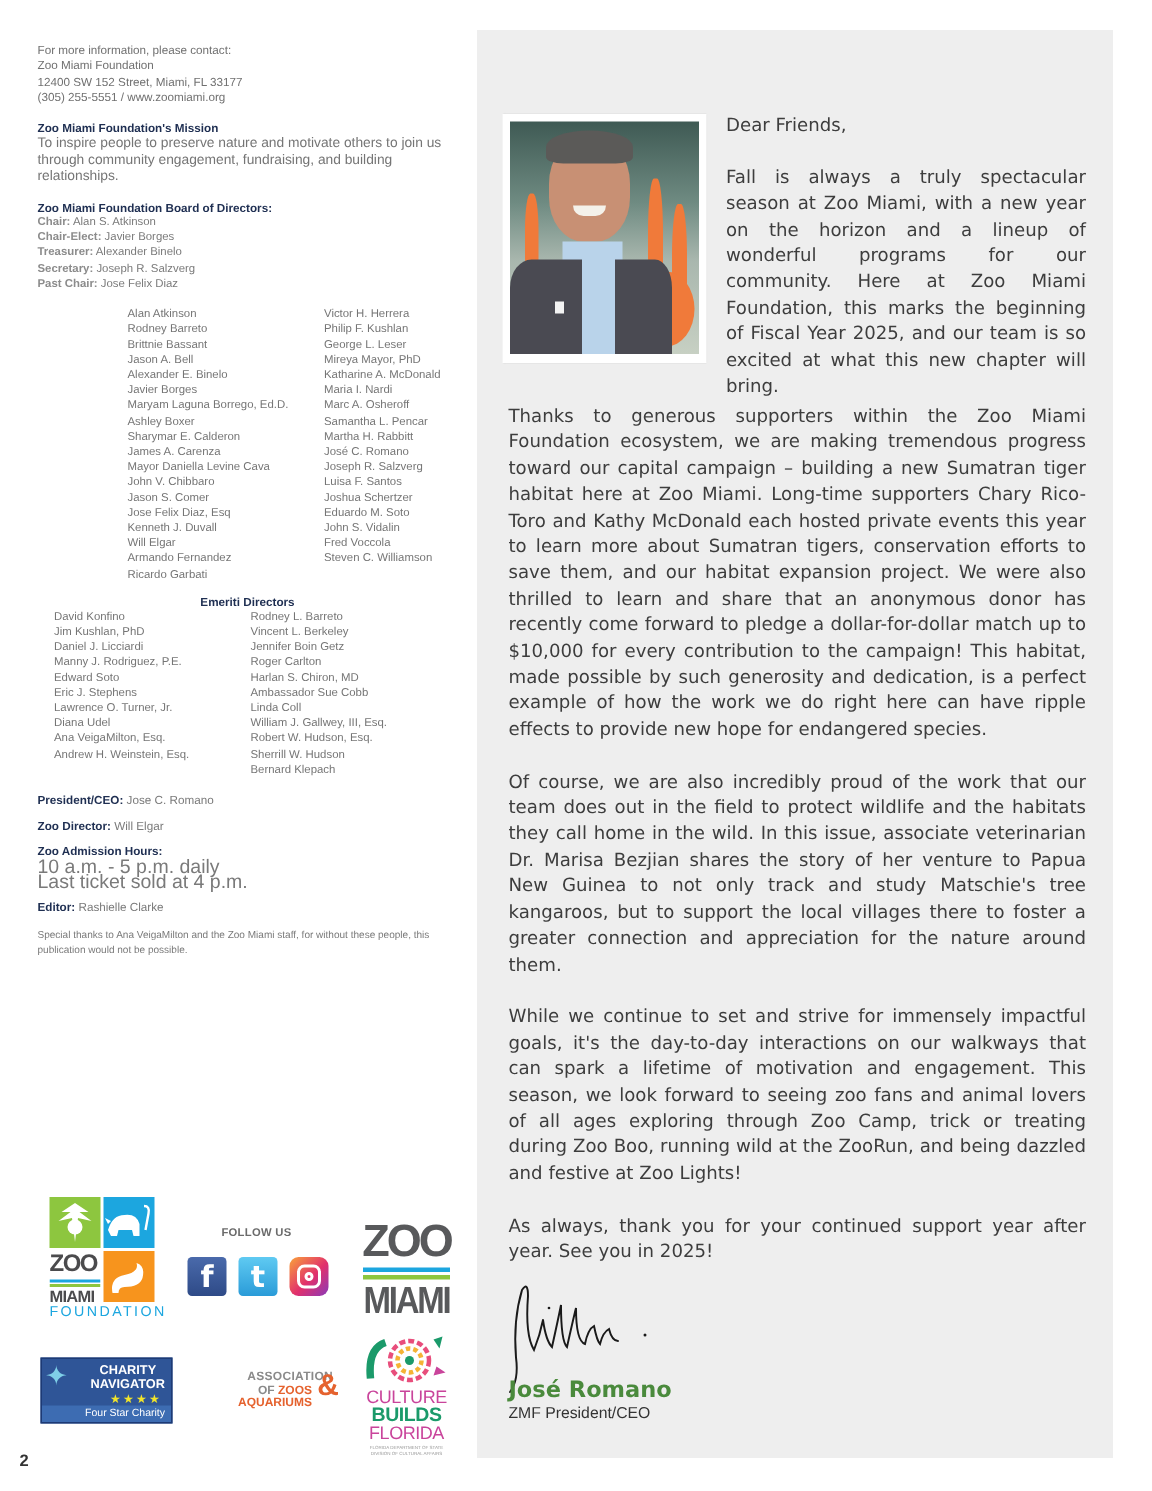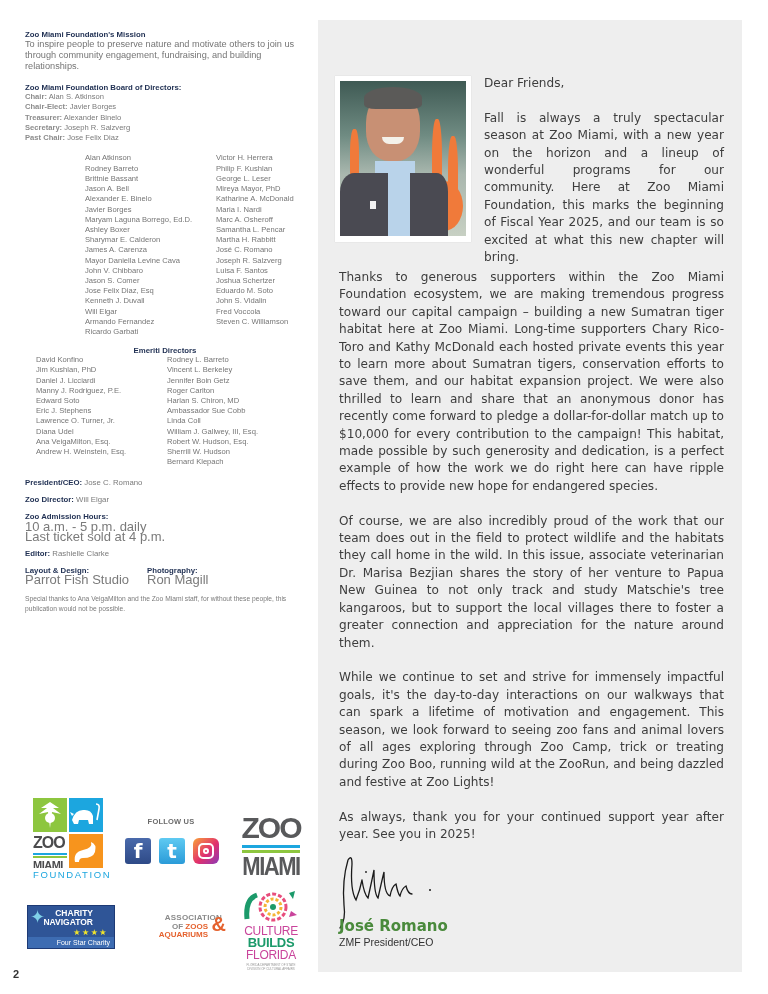--- a/index.html
+++ b/index.html
@@ -49,21 +49,21 @@
   .tw { background: linear-gradient(#5fcaf2, #2a9bd8); }
   .ig { background: linear-gradient(135deg, #f9a23a, #e1306c 55%, #8a3ab9); border-radius: 6px; }
   .ig-inner { width: 16px; height: 16px; border: 2.5px solid #fff; border-radius: 5px; position: relative; }
   .ig-inner::after { content: ""; position: absolute; left: 2.5px; top: 2.5px; width: 6px; height: 6px; border: 2px solid #fff; border-radius: 50%; box-sizing: border-box; }
 
   .logo-zoomiami { position: absolute; left: 240px; top: 813px; width: 62px; text-align: center; }
   .zm-zoo { font-size: 30px; font-weight: bold; color: #58595b; letter-spacing: -2px; line-height: 30px; }
   .zm-miami { font-size: 22px; font-weight: bold; color: #58595b; letter-spacing: -1.5px; line-height: 24px; transform: scaleY(1.15); }
 
   .charity { position: absolute; left: 27px; top: 905px; width: 88px; height: 44px; background: #2f5597; border: 1px solid #1d3a75; }
-  .charity-top { position: absolute; right: 21px; top: 3px; font-size: 8.5px; font-weight: bold; color: #fff; text-align: right; line-height: 9px; margin-left: 42px; }
+  .charity-top { position: absolute; right: 4px; top: 3px; font-size: 8.5px; font-weight: bold; color: #fff; text-align: center; line-height: 9px; margin-left: 42px; }
   .charity-stars { position: absolute; right: 6px; top: 22px; font-size: 8px; color: #f2e52a; letter-spacing: 1.5px; }
   .charity-bot { position: absolute; left: 0; right: 0; bottom: 0; height: 11px; background: #3d6cb2; font-size: 7px; color: #fff; text-align: right; padding-right: 4px; line-height: 11px; }
   .charity-star-sym { position: absolute; left: 2px; top: 2px; font-size: 18px; color: #7fd0e8; line-height: 18px; }
 
   .aza { position: absolute; left: 140px; top: 914px; width: 82px; text-align: right; line-height: 8.5px; }
   .aza-1 { font-size: 8px; font-weight: bold; color: #8a8a8a; letter-spacing: 0.2px; }
   .aza-2 { font-size: 8px; font-weight: bold; color: #8a8a8a; }
   .aza-2 span, .aza-3 span { color: #e5622e; }
   .aza-3 { font-size: 8px; font-weight: bold; color: #e5622e; }
   .aza-amp { font-size: 20px; color: #e5622e; font-weight: bold; position: absolute; right: -4px; top: 6px; }
@@ -99,20 +99,26 @@
   .main-block p + p { margin-top: 17.4px; }
   .signature { position: absolute; left: 14px; top: 830px; width: 110px; height: 80px; }
   .sig-name { position: absolute; left: 21px; top: 897px; font-size: 15px; font-weight: bold; color: #4a8a3c; font-family: "DejaVu Sans", sans-serif; }
   .sig-title { position: absolute; left: 21px; top: 916px; font-size: 10.5px; color: #333; }
 </style>
 </head>
 <body>
 
 <div class="left">
 
+  <div class="contact">
+    <div>For more information, please contact:</div>
+    <div>Zoo Miami Foundation</div>
+    <div>12400 SW 152 Street, Miami, FL 33177</div>
+    <div>(305) 255-5551 / www.zoomiami.org</div>
+  </div>
 
   <div class="mission-title">Zoo Miami Foundation's Mission</div>
   <div class="mission">To inspire people to preserve nature and motivate others to join us through community engagement, fundraising, and building relationships.</div>
 
   <div class="board-title">Zoo Miami Foundation Board of Directors:</div>
   <div class="officers">
     <div><b>Chair:</b><span> Alan S. Atkinson</span></div>
     <div><b>Chair-Elect:</b><span> Javier Borges</span></div>
     <div><b>Treasurer:</b><span> Alexander Binelo</span></div>
     <div><b>Secretary:</b><span> Joseph R. Salzverg</span></div>
@@ -191,30 +197,20 @@
   </div>
 
   <div class="kv" style="margin-top:11px"><b>President/CEO:</b><span> Jose C. Romano</span></div>
   <div class="kv"><b>Zoo Director:</b><span> Will Elgar</span></div>
   <div class="kv">
     <div class="kvlab">Zoo Admission Hours:</div>
     <div class="kvtxt">10 a.m. - 5 p.m. daily</div>
     <div class="kvtxt">Last ticket sold at 4 p.m.</div>
   </div>
   <div class="kv"><b>Editor:</b><span> Rashielle Clarke</span></div>
-  <div class="two">
-    <div>
-      <div class="kvlab">Layout &amp; Design:</div>
-      <div class="kvtxt">Parrot Fish Studio</div>
-    </div>
-    <div>
-      <div class="kvlab">Photography:</div>
-      <div class="kvtxt">Ron Magill</div>
-    </div>
-  </div>
   <div class="thanks">Special thanks to Ana VeigaMilton and the Zoo Miami staff, for without these people, this publication would not be possible.</div>
 </div>
 
 <div class="logo-foundation">
   <div class="lf-grid">
     <div class="lf-cell lf-green">
       <svg width="34" height="34" viewBox="0 0 34 34">
           <path d="M17 4 L8 10 L14 10 L6 16 L15 14 L17 30 L19 14 L28 16 L20 10 L26 10 Z" fill="#fff"></path>
           <circle cx="17" cy="20" r="5" fill="#fff"></circle>
         </svg>

